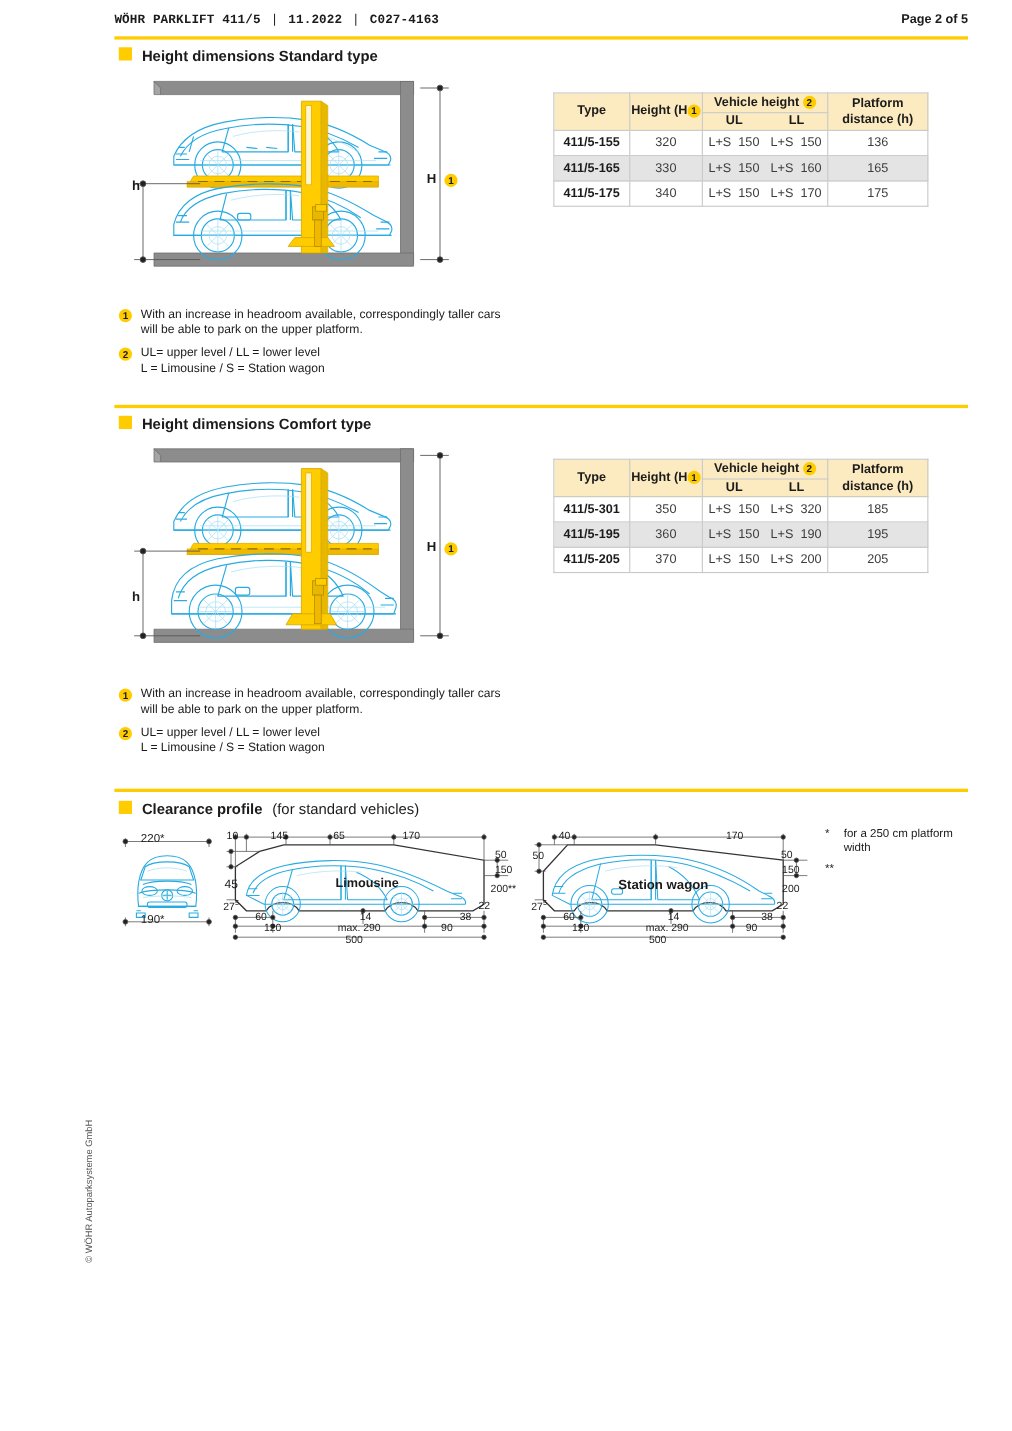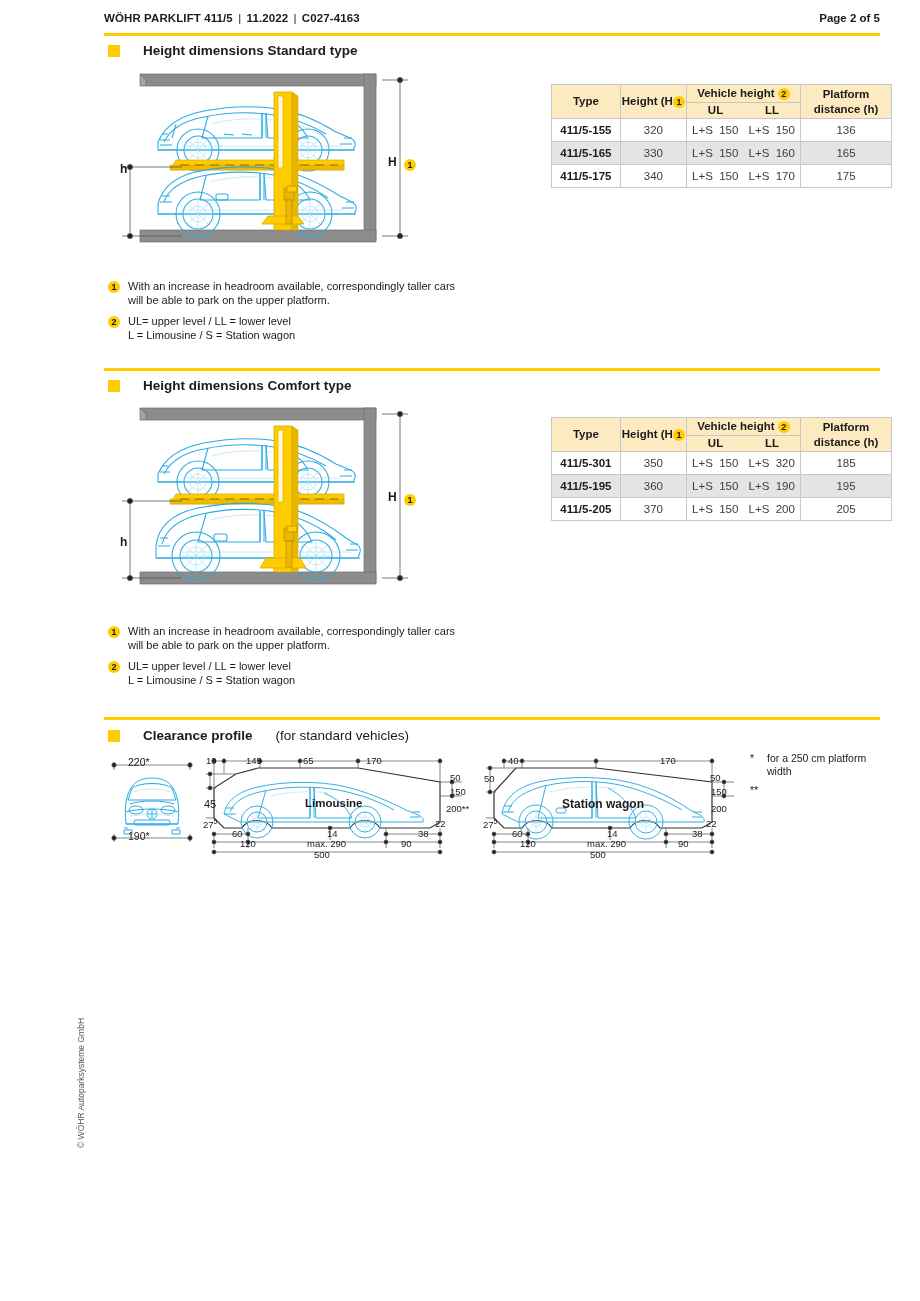--- a/index.html
+++ b/index.html
@@ -6,35 +6,35 @@
   body{
     width:920px;height:1301px;background:#ffffff;
     font-family:"Liberation Sans",sans-serif;color:#1b1b1b;
     position:relative;overflow:hidden;
   }
   .page{position:absolute;inset:0;}
 
   
   .doc-header{position:absolute;left:104px;top:12px;width:776px;
     display:flex;justify-content:space-between;align-items:baseline;}
-  .doc-header .left{font-size:11.5px;font-weight:bold;letter-spacing:.1px;}
+  .doc-header .left{font-size:11.5px;font-weight:bold;letter-spacing:.1px;font-family:Liberation Mono, monospace;}
   .doc-header .left .sep{font-weight:normal;color:#1b1b1b;padding:0 2px;}
   .doc-header .left .meta{font-weight:bold;}
   .doc-header .right{font-size:11.5px;font-weight:bold;}
 
   
   .rule{position:absolute;height:3px;background:#FFCC00;}
-  .sec-head{position:absolute;display:flex;align-items:center;gap:23px;
+  .sec-head{position:absolute;display:flex;gap:9px;
      font-size:13.5px;font-weight:bold;}
   .sec-bullet{width:12px;height:12px;background:#FFCC00;display:inline-block;}
   .sec-head .light{font-weight:normal;}
 
   
   table.dim{position:absolute;border-collapse:collapse;width:341px;
-    font-size:11.5px;margin-left:48px;}
+    font-size:11.5px;}
   table.dim th,table.dim td{border:1px solid #c8c8c8;text-align:center;
     padding:0;color:#1b1b1b;}
   table.dim thead th{background:#FCEBC0;font-weight:bold;font-size:11.5px;
     height:17px;line-height:15px;}
   table.dim thead th.sub{height:15px;}
   table.dim tbody td{height:22px;color:#3d3d3d;}
   table.dim tbody td.type{font-weight:bold;color:#1b1b1b;}
   table.dim tbody tr.alt td{background:#E4E4E4;}
   .vh-cell{display:flex;justify-content:space-around;align-items:center;}
   .badge{display:inline-block;width:12px;height:12px;border-radius:50%;

